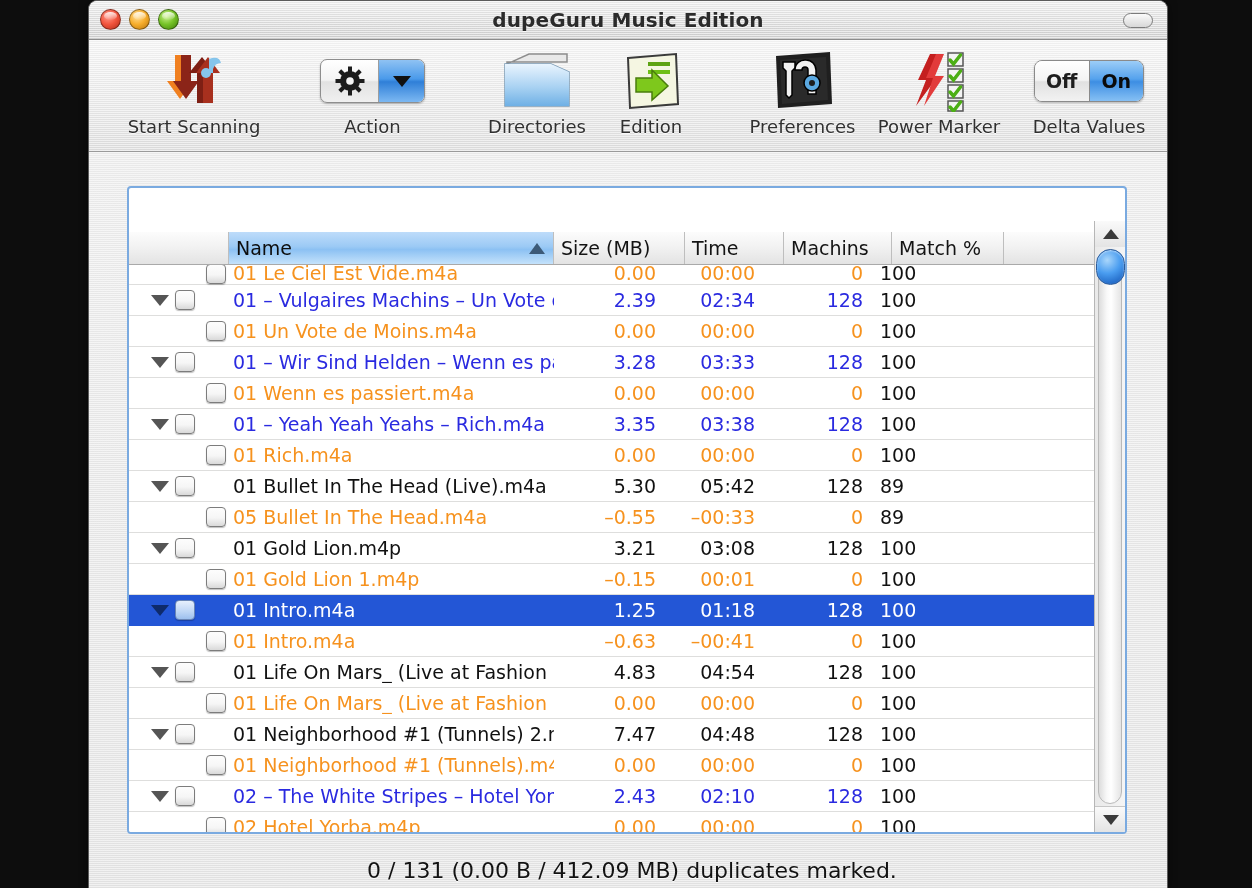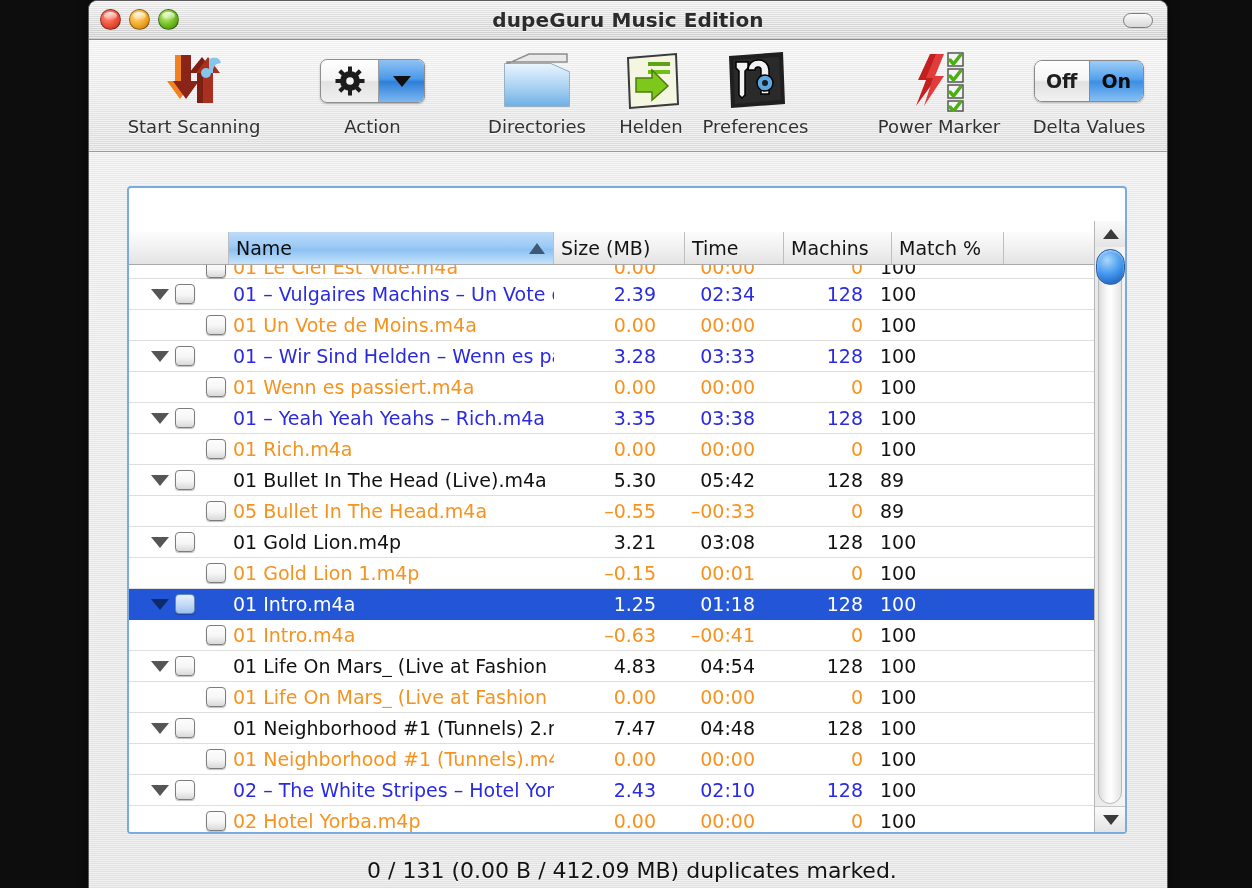--- a/index.html
+++ b/index.html
@@ -243,21 +243,21 @@
   .row {
     display: flex;
     align-items: center;
     height: 31px;
     border-bottom: 1px solid #dededd;
     font-size: 19px;
     color: #111;
     white-space: nowrap;
   }
   .row.first-clipped {
-    height: 14px;
+    height: 20px;
     align-items: flex-end;
   }
   .row.selected {
     background: #2356d6;
     border-bottom-color: #2356d6;
   }
   .row.selected .c-name,
   .row.selected .c-num { color: #ffffff; }
 
   .c-gutter {
@@ -451,24 +451,24 @@
 
     <div class="tb-item" style="left:512px; width:100px;">
       <div class="tb-icon-wrap">
         <svg width="66" height="62" viewBox="0 0 66 62" aria-hidden="true">
           <path d="M10 8 L58 4 L60 54 L12 58 Z" fill="#f5f6e2" stroke="#3a3a3a" stroke-width="2"></path>
           <rect x="30" y="12" width="22" height="4" fill="#5ea313"></rect>
           <rect x="30" y="20" width="22" height="4" fill="#6fc015"></rect>
           <path d="M18 28 L34 28 L34 20 L50 36 L34 50 L34 42 L18 42 Z" fill="#7ec81c" stroke="#4a7d0c" stroke-width="1.5"></path>
         </svg>
       </div>
-      <div class="tb-label">Helden</div>
-    </div>
-
-    <div class="tb-item" style="left:589px; width:155px;">
+      <div class="tb-label">Edition</div>
+    </div>
+
+    <div class="tb-item" style="left:636px; width:155px;">
       <div class="tb-icon-wrap">
         <svg width="70" height="62" viewBox="0 0 70 62" aria-hidden="true">
           <path d="M8 6 L62 2 L64 54 L10 58 Z" fill="#1f1f1f"></path>
           <path d="M12 10 L58 7 L60 50 L14 54 Z" fill="#2a2a2a"></path>
           <path d="M20 12 l7 0 l0 6 l-3 3 l0 24 l-3 3 l-3 -3 l0 -24 l-3 -3 l0 -6 z" fill="#f2f2f2" stroke="#000" stroke-width="1.5"></path>
           <path d="M38 10 a10 10 0 0 1 10 10 l0 24 l-8 0 l0 -24 a3 3 0 0 0 -6 0 l-7 0 a10 10 0 0 1 11 -10 z" fill="#f2f2f2" stroke="#000" stroke-width="1.5"></path>
           <circle cx="44" cy="33" r="8" fill="#5aa8e0" stroke="#000" stroke-width="1.5"></circle>
           <circle cx="44" cy="33" r="3" fill="#1d1d1d"></circle>
         </svg>
       </div>

